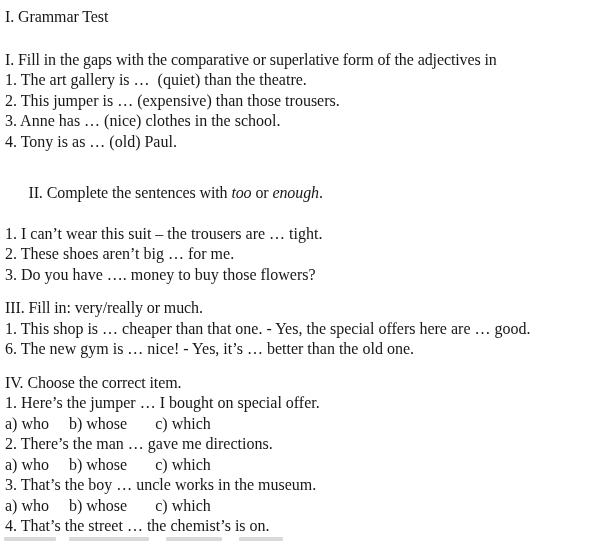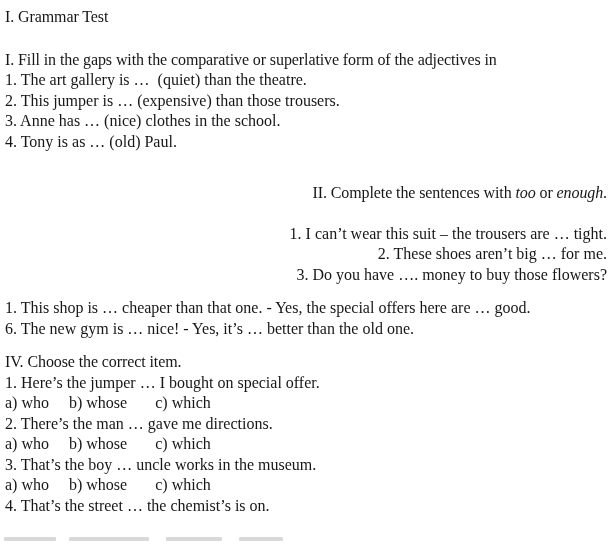--- a/index.html
+++ b/index.html
@@ -15,21 +15,21 @@
     font-size: 16px;
     color: #161616;
   }
   .line {
     line-height: 20.5px;
     white-space: pre;
   }
   .b { font-weight: normal; letter-spacing: -0.1px; }
   .bi { font-style: italic; }
   .sec1 { margin-top: 22px; }
-  .sec2 { margin-top: 10px; text-align: right; }
+  .sec2 { margin-top: 10px; }
   .sec3 { margin-top: 13px; }
   .sec4 { margin-top: 13px; }
   .remnant {
     position: absolute;
     left: 4px; top: 537px;
     height: 5px;
     filter: blur(0.6px);
   }
   .remnant span {
     display: inline-block;
@@ -61,20 +61,21 @@
   <div class="sec2">
     <div class="line b">
       <span>II. Complete the sentences with </span><span class="bi">too</span><span> or </span><span class="bi">enough</span><span>.</span>
     </div>
     <div class="line">1. I can’t wear this suit – the trousers are … tight.</div>
     <div class="line">2. These shoes aren’t big … for me.</div>
     <div class="line">3. Do you have …. money to buy those flowers?</div>
   </div>
 
   <div class="sec3">
+    <div class="line b">III. Fill in: very/really or much.</div>
     <div class="line">1. This shop is … cheaper than that one. - Yes, the special offers here are … good.</div>
     <div class="line">6. The new gym is … nice! - Yes, it’s … better than the old one.</div>
   </div>
 
   <div class="sec4">
     <div class="line b">IV. Choose the correct item.</div>
     <div class="line">1. Here’s the jumper … I bought on special offer.</div>
     <div class="line">a) who     b) whose       c) which</div>
     <div class="line">2. There’s the man … gave me directions.</div>
     <div class="line">a) who     b) whose       c) which</div>

